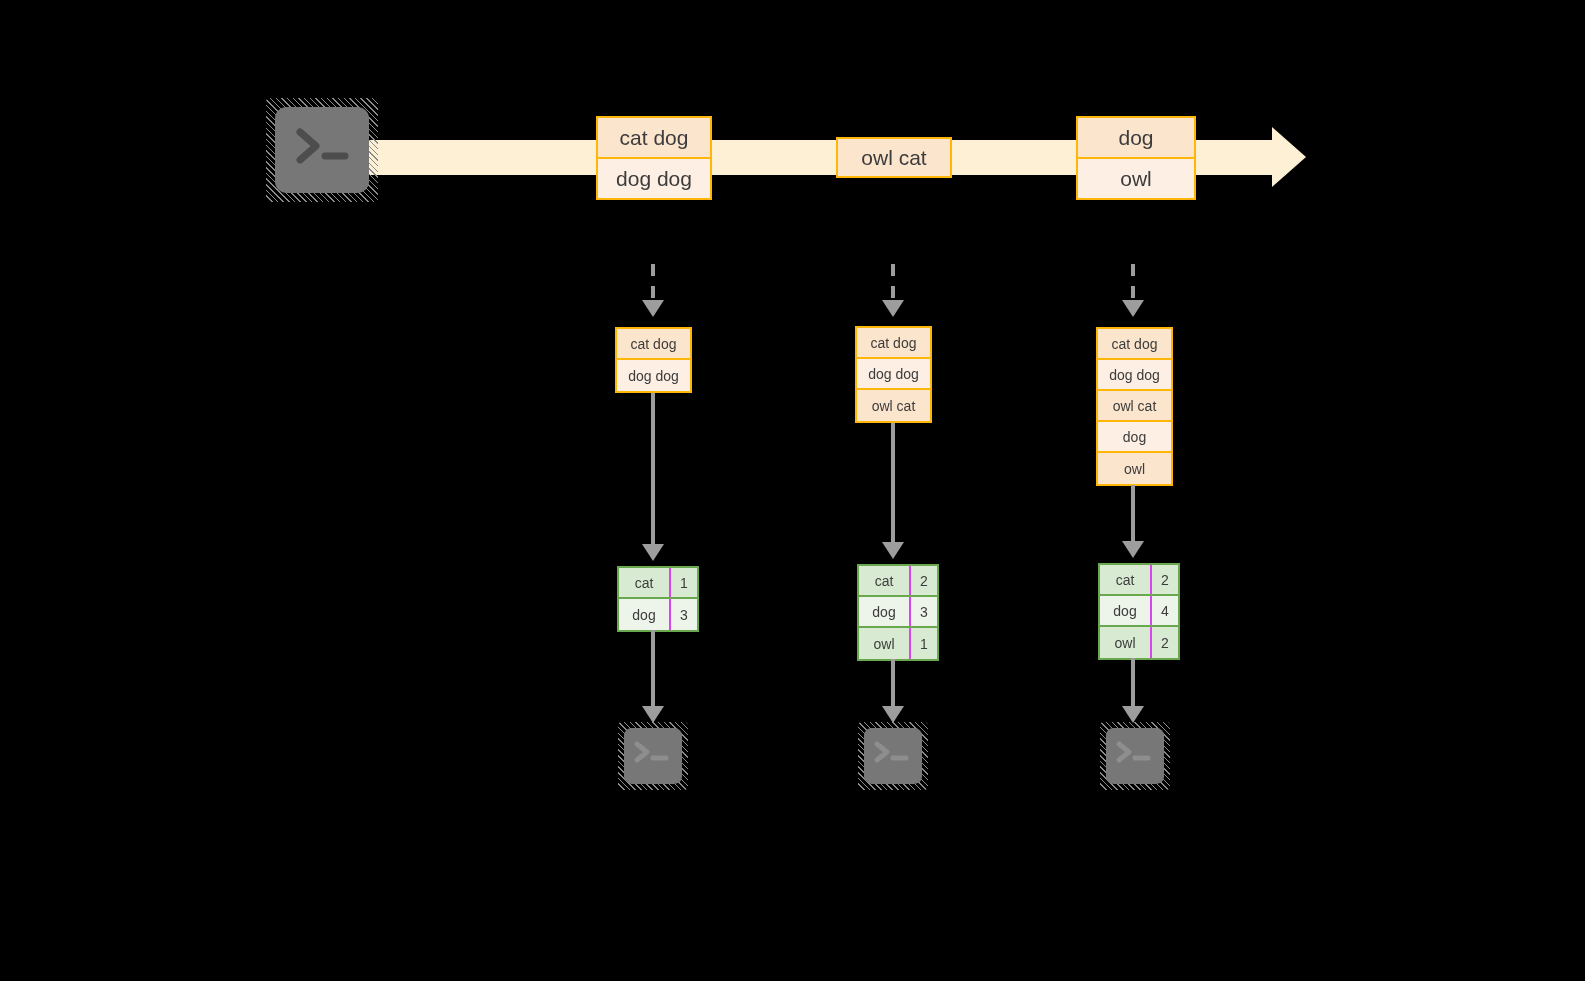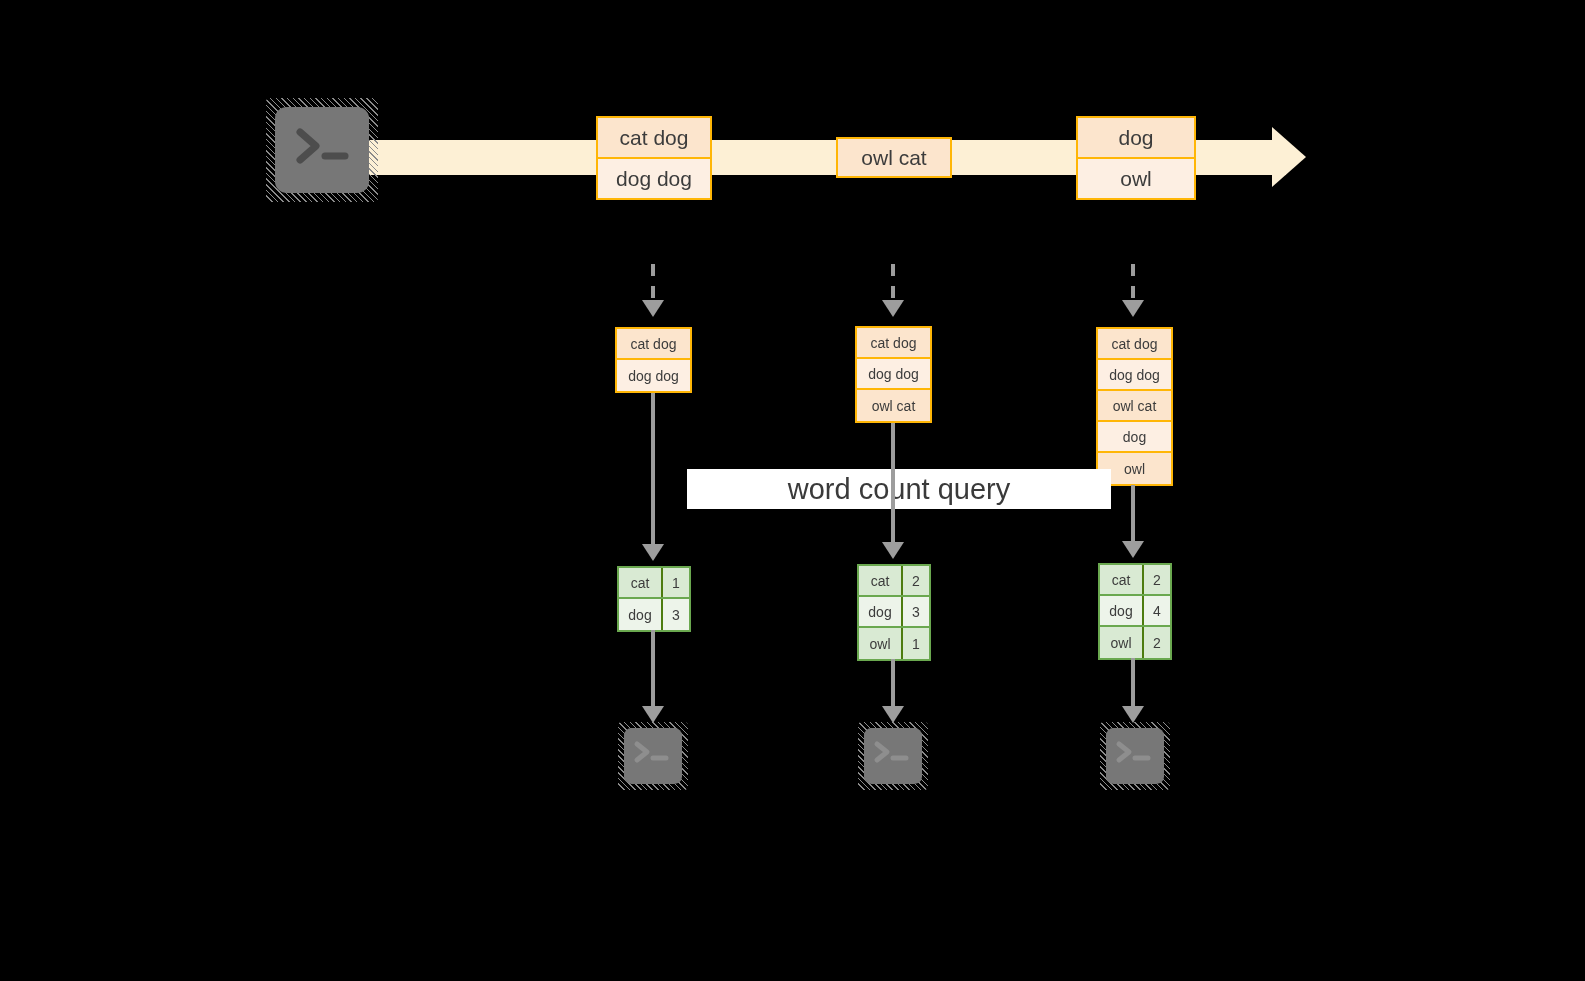--- a/index.html
+++ b/index.html
@@ -109,22 +109,22 @@
     display: flex;
     align-items: center;
     justify-content: center;
     font-size: 14px;
     color: #3c3c3c;
     background: #D9EAD3;
     white-space: nowrap;
   }
   .gtable .grow.light .gcell { background: #EDF4EA; }
   .gtable .gcell.key {
-    width: 44px;
-    border-right: 2px solid #4d7c0f;
+    width: 52px;
+    border-right: 2px solid #d946ef;
   }
   .gtable .gcell.val { width: 26px; }
 
   
   .vline {
     position: absolute;
     width: 4px;
     background: #9d9d9d;
   }
   .vline.dashed {
@@ -200,23 +200,20 @@
   </div>
 
   <div class="stack" style="left:1096px; top:319px; width:77px;">
     <div class="row">cat dog</div>
     <div class="row light">dog dog</div>
     <div class="row">owl cat</div>
     <div class="row light">dog</div>
     <div class="row">owl</div>
   </div>
 
-  <div class="qband" style="left:687px; top:461px; width:424px; height:40px;">
-    <span>word count query</span>
-  </div>
 
   <div class="vline" style="left:651px; top:385px; height:153px;"></div>
   <div class="vhead" style="left:642px; top:536px;"></div>
 
   <div class="vline" style="left:891px; top:415px; height:121px;"></div>
   <div class="vhead" style="left:882px; top:534px;"></div>
 
   <div class="vline" style="left:1131px; top:477px; height:61px;"></div>
   <div class="vhead" style="left:1122px; top:533px;"></div>
 

